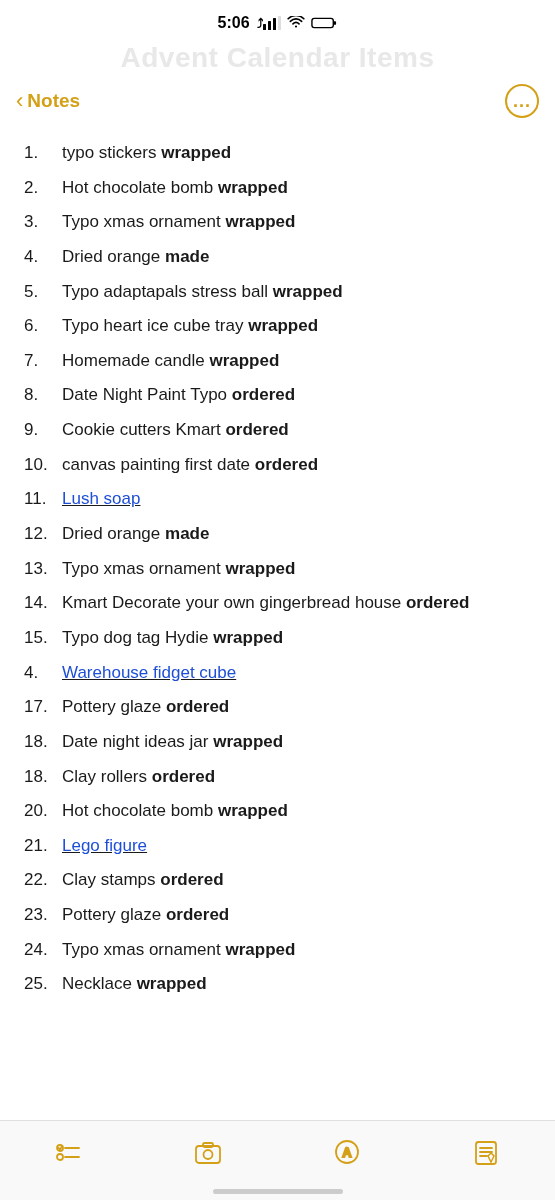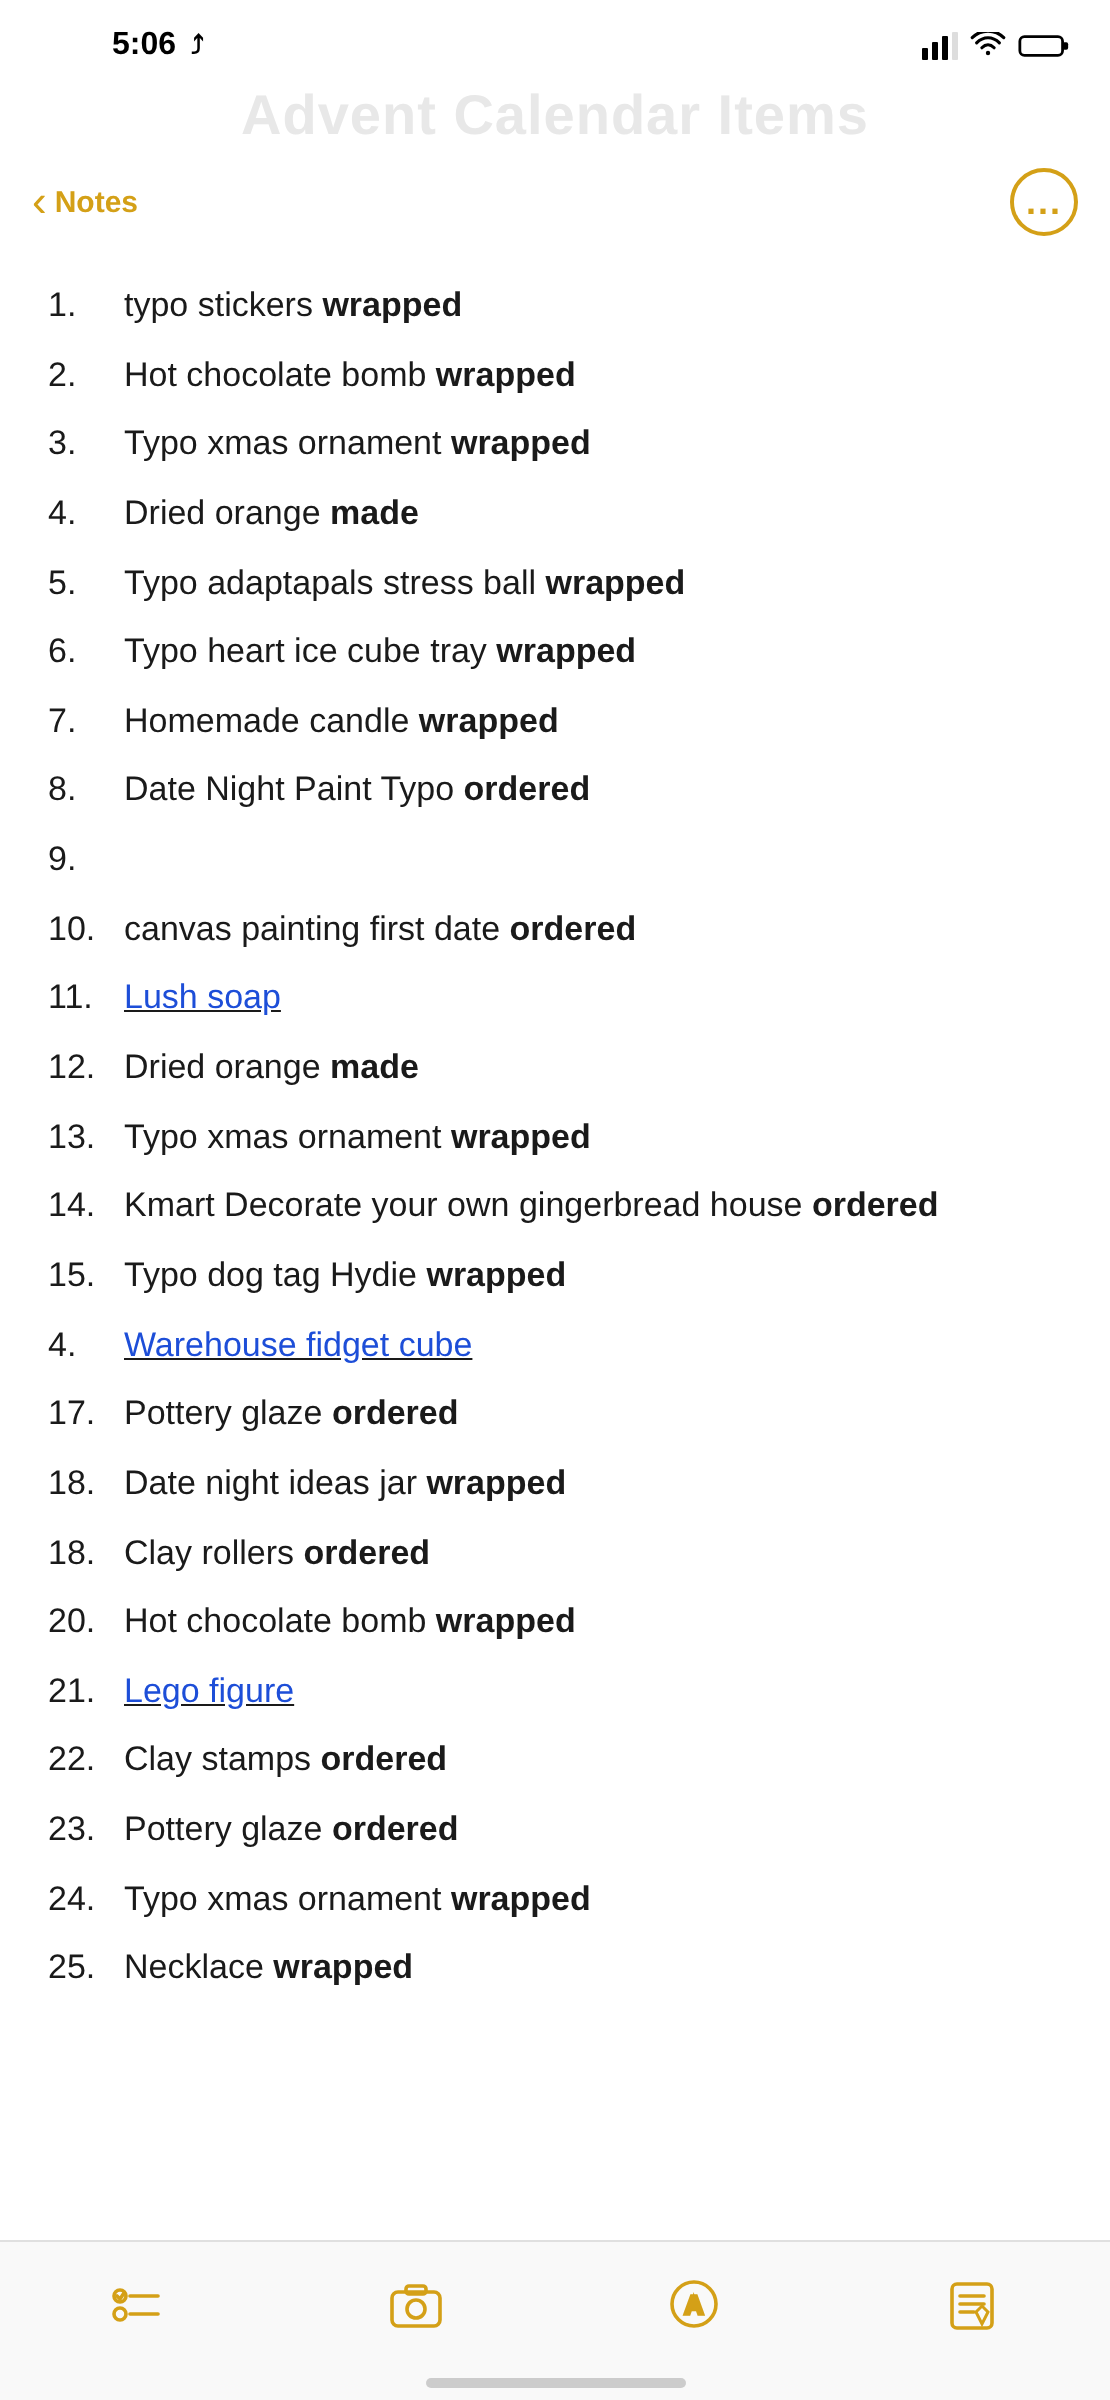--- a/index.html
+++ b/index.html
@@ -9,25 +9,24 @@
       width: 555px;
       min-height: 1200px;
       background: #ffffff;
       font-family: -apple-system, 'SF Pro Text', 'Helvetica Neue', sans-serif;
       overflow-x: hidden;
     }
 
     
     .status-bar {
       display: flex;
-      justify-content: space-between;
+      justify-content: center;
       align-items: center;
       padding: 14px 20px 6px 20px;
       background: #fff;
-      margin-left: 36px;
     }
     .status-time {
       font-size: 16px;
       font-weight: 600;
       color: #000;
     }
     .status-icons {
       display: flex;
       align-items: center;
       gap: 6px;
@@ -60,21 +59,21 @@
       font-weight: 400;
       cursor: pointer;
       text-decoration: none;
     }
     .nav-back-chevron {
       font-size: 22px;
       color: #d4a017;
       font-weight: 300;
     }
     .nav-title {
-      font-size: 15px;
+      font-size: 19px;
       font-weight: 600;
       color: #d4a017;
     }
     .nav-more {
       width: 34px;
       height: 34px;
       border-radius: 50%;
       border: 2px solid #d4a017;
       display: flex;
       align-items: center;
@@ -240,20 +239,21 @@
       <div class="list-item">
         <span class="item-number">7.</span>
         <span class="item-text">Homemade candle <b>wrapped</b></span>
       </div>
       <div class="list-item">
         <span class="item-number">8.</span>
         <span class="item-text">Date Night Paint Typo <b>ordered</b></span>
       </div>
       <div class="list-item">
         <span class="item-number">9.</span>
+        <span class="item-text">Cookie cutters Kmart <b>ordered</b></span>
       </div>
       <div class="list-item">
         <span class="item-number">10.</span>
         <span class="item-text">canvas painting first date <b>ordered</b></span>
       </div>
       <div class="list-item">
         <span class="item-number">11.</span>
         <span class="item-text"><a class="item-link" href="#">Lush soap</a></span>
       </div>
       <div class="list-item">

